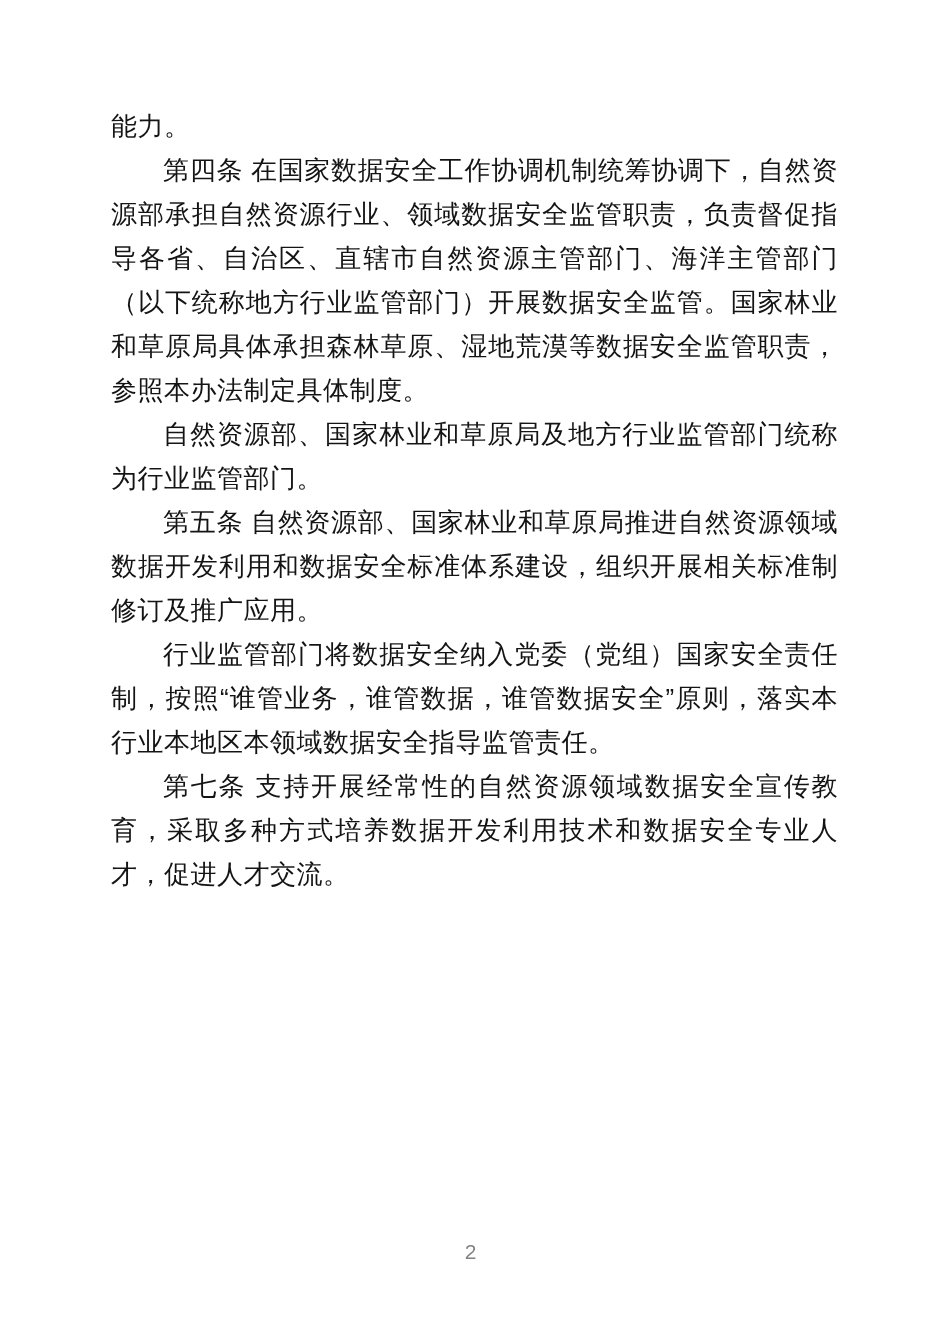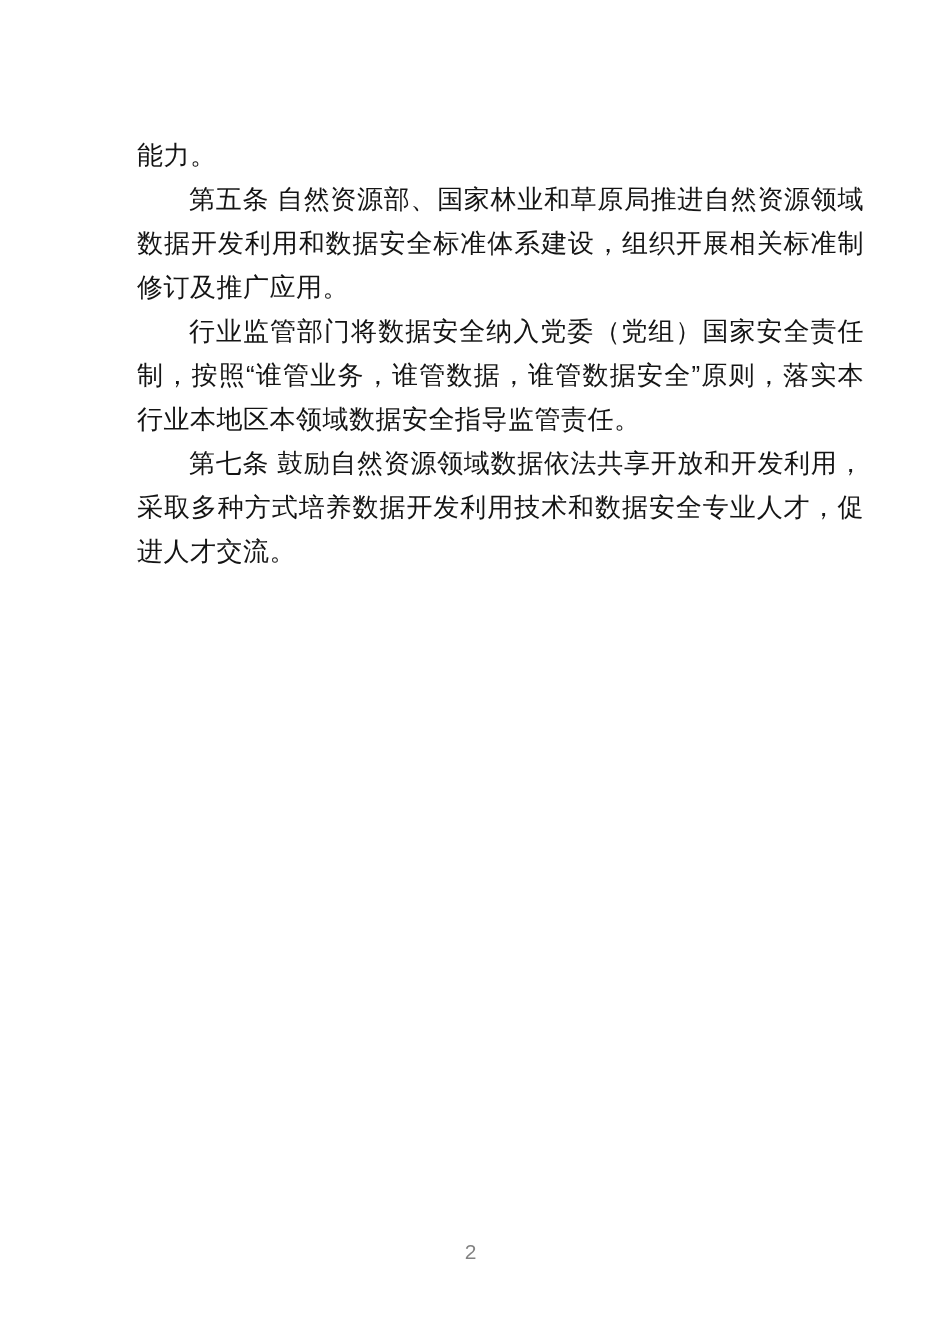--- a/index.html
+++ b/index.html
@@ -10,24 +10,23 @@
   .page {
     position: relative;
     width: 941px;
     height: 1331px;
     background: #ffffff;
     overflow: hidden;
     font-family: "Liberation Sans", sans-serif;
   }
   .doc-body {
     position: absolute;
-    left: 137px;
+    left: 111px;
     top: 104px;
     width: 727px;
-    margin-top: 29px;
   }
   .para {
     margin: 0;
     padding: 0;
     font-size: 26px;
     line-height: 44px;
     color: #141414;
     text-align: justify;
     text-justify: inter-ideograph;
     text-indent: 2em;
@@ -48,18 +47,20 @@
     color: #828282;
     font-weight: 400;
   }
 </style>
 </head>
 <body>
 
 <div class="page">
   <div class="doc-body">
       <p class="para no-indent">能力。</p>
+      <p class="para">第四条 在国家数据安全工作协调机制统筹协调下，自然资源部承担自然资源行业、领域数据安全监管职责，负责督促指导各省、自治区、直辖市自然资源主管部门、海洋主管部门（以下统称地方行业监管部门）开展数据安全监管。国家林业和草原局具体承担森林草原、湿地荒漠等数据安全监管职责，参照本办法制定具体制度。</p>
+      <p class="para">自然资源部、国家林业和草原局及地方行业监管部门统称为行业监管部门。</p>
       <p class="para">第五条 自然资源部、国家林业和草原局推进自然资源领域数据开发利用和数据安全标准体系建设，组织开展相关标准制修订及推广应用。</p>
       <p class="para">行业监管部门将数据安全纳入党委（党组）国家安全责任制，按照“谁管业务，谁管数据，谁管数据安全”原则，落实本行业本地区本领域数据安全指导监管责任。</p>
-      <p class="para">第七条 鼓励自然资源领域数据依法共享开放和开发利用，采取多种方式培养数据开发利用技术和数据安全专业人才，促进人才交流。</p>
+      <p class="para">第七条 支持开展经常性的自然资源领域数据安全宣传教育，采取多种方式培养数据开发利用技术和数据安全专业人才，促进人才交流。</p>
     </div>
   <div class="page-number">2</div>
 </div>
 
 </body></html>

